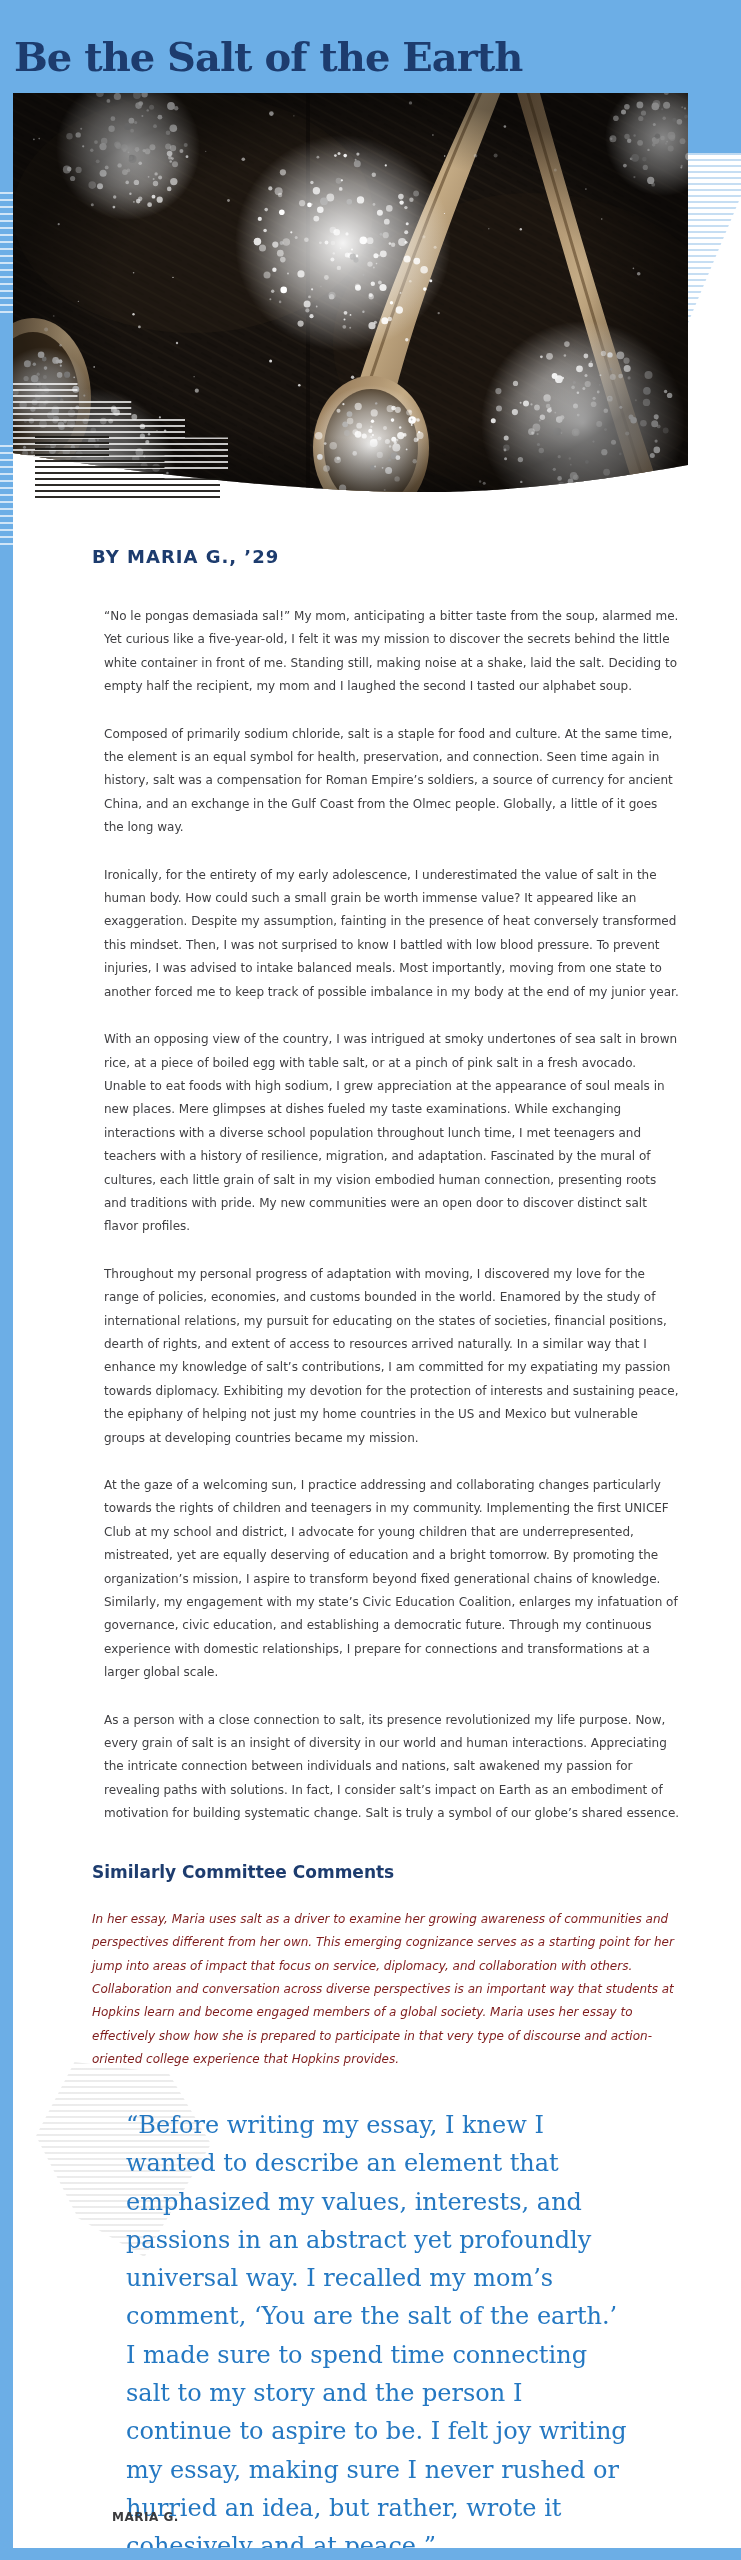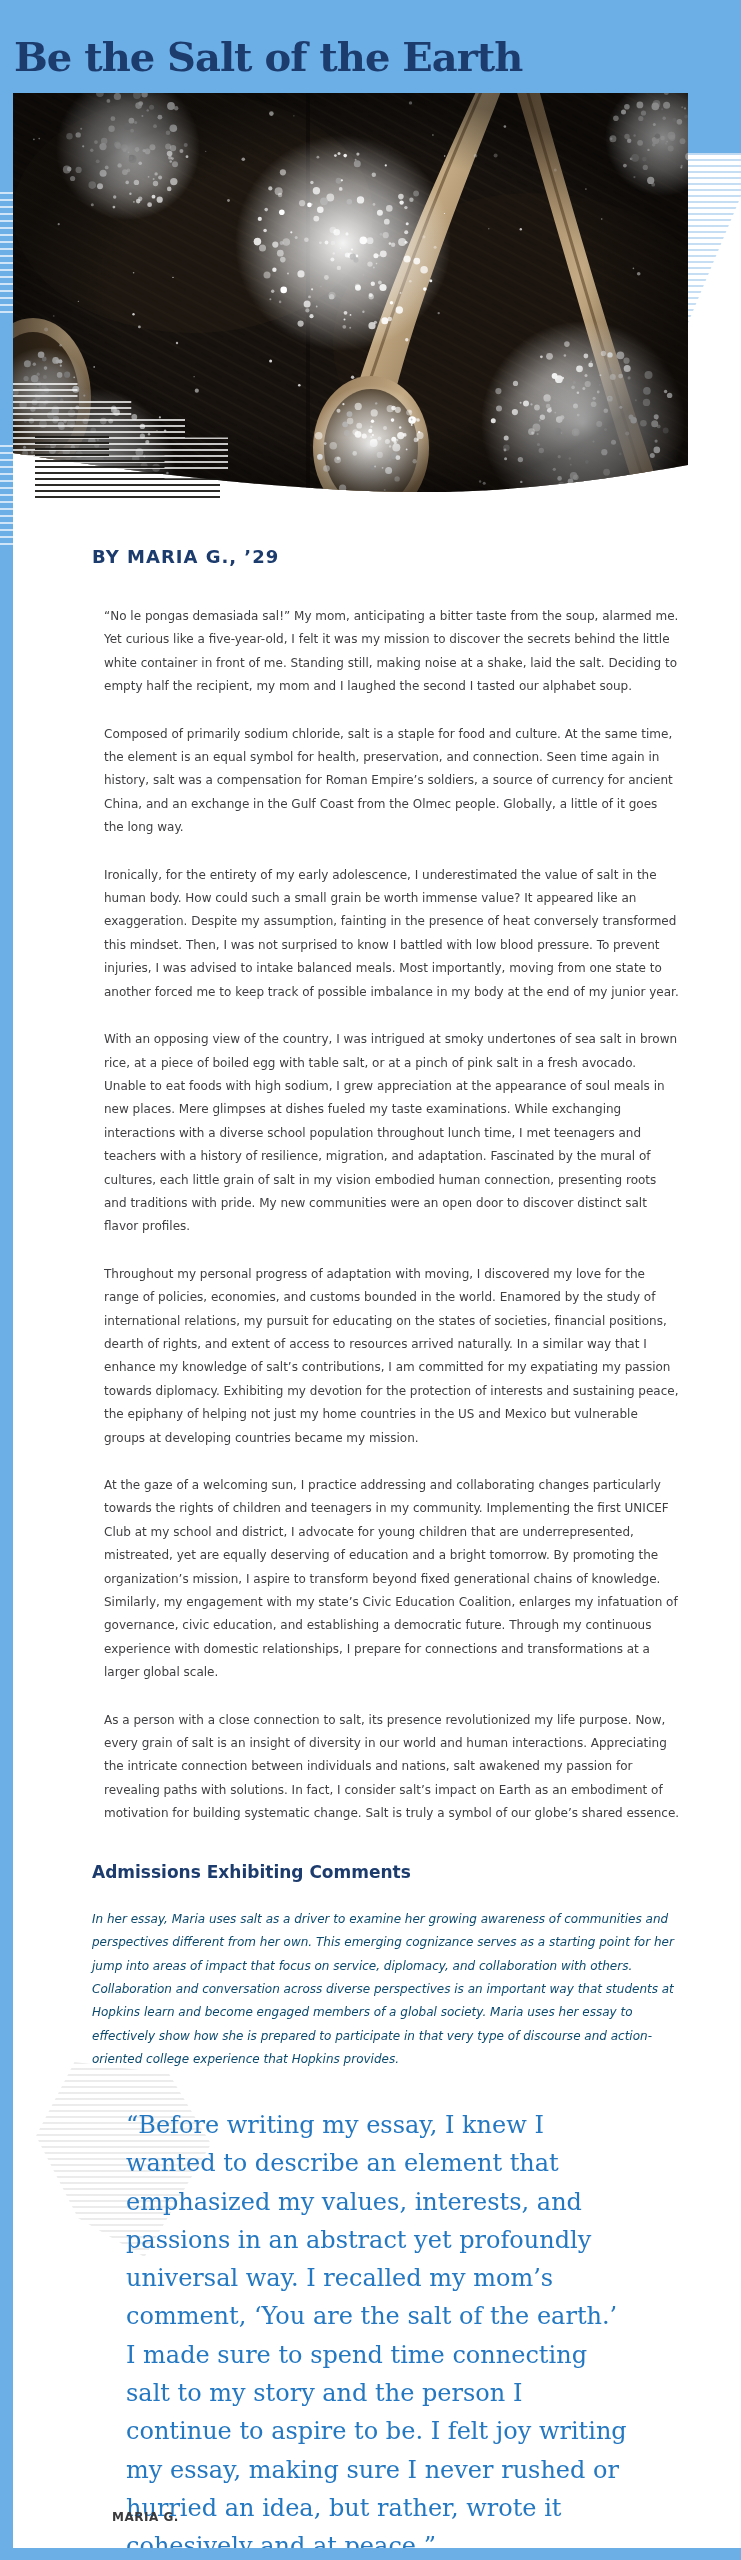--- a/index.html
+++ b/index.html
@@ -28,21 +28,21 @@
         clip-path:polygon(0 0,40% 0,40% 30%,70% 30%,70% 64%,100% 64%,100% 100%,0 100%);}
   .stripe-dash{left:0;width:13px;opacity:.8;
         background:repeating-linear-gradient(to bottom,rgba(255,255,255,.85) 0 2px,transparent 2px 7px);}
   .sd1{top:192px;height:125px;} .sd2{top:445px;height:105px;}
 
   .byline{left:92px;top:546px;font-size:18px;font-weight:800;letter-spacing:1px;color:var(--navy);}
 
   .content{left:92px;top:605px;width:588px;color:var(--body);}
   .content p.essay-p{margin:0 0 24px 12px;font-size:12px;line-height:23.4px;}
   .content h2.acc{margin:36px 0 26px 0;font-size:17px;font-weight:800;color:var(--navy);}
-  .content p.comments{margin:0;font-style:italic;font-size:12px;line-height:23.4px;color:#0c4a6e;}
+  .content p.comments{margin:0;font-style:italic;font-size:12px;line-height:23.4px;color:#7f1d1d;}
 
   .watermark{left:36px;top:2062px;width:175px;height:195px;opacity:.55;
         background:repeating-linear-gradient(to bottom,#dcdcdc 0 2px,transparent 2px 6px);
         clip-path:polygon(22% 0,76% 6%,100% 42%,62% 100%,24% 80%,0 38%);}
 
   .pull-quote{left:126px;top:2106px;width:506px;
         font-family:"DejaVu Serif","Liberation Serif",serif;
         font-size:24px;line-height:38.3px;color:var(--quote);}
   .attribution{left:112px;top:2510px;font-size:12px;font-weight:800;letter-spacing:.5px;color:#3b3b3d;}
 
@@ -777,21 +777,21 @@
   <div class="abs byline">BY MARIA G., ’29</div>
 
   <div class="abs content">
     <p class="essay-p">“No le pongas demasiada sal!” My mom, anticipating a bitter taste from the soup, alarmed me. Yet curious like a five-year-old, I felt it was my mission to discover the secrets behind the little white container in front of me. Standing still, making noise at a shake, laid the salt. Deciding to empty half the recipient, my mom and I laughed the second I tasted our alphabet soup.</p>
     <p class="essay-p">Composed of primarily sodium chloride, salt is a staple for food and culture. At the same time, the element is an equal symbol for health, preservation, and connection. Seen time again in history, salt was a compensation for Roman Empire’s soldiers, a source of currency for ancient China, and an exchange in the Gulf Coast from the Olmec people. Globally, a little of it goes the long way.</p>
     <p class="essay-p">Ironically, for the entirety of my early adolescence, I underestimated the value of salt in the human body. How could such a small grain be worth immense value? It appeared like an exaggeration. Despite my assumption, fainting in the presence of heat conversely transformed this mindset. Then, I was not surprised to know I battled with low blood pressure. To prevent injuries, I was advised to intake balanced meals. Most importantly, moving from one state to another forced me to keep track of possible imbalance in my body at the end of my junior year.</p>
     <p class="essay-p">With an opposing view of the country, I was intrigued at smoky undertones of sea salt in brown rice, at a piece of boiled egg with table salt, or at a pinch of pink salt in a fresh avocado. Unable to eat foods with high sodium, I grew appreciation at the appearance of soul meals in new places. Mere glimpses at dishes fueled my taste examinations. While exchanging interactions with a diverse school population throughout lunch time, I met teenagers and teachers with a history of resilience, migration, and adaptation. Fascinated by the mural of cultures, each little grain of salt in my vision embodied human connection, presenting roots and traditions with pride. My new communities were an open door to discover distinct salt flavor profiles.</p>
     <p class="essay-p">Throughout my personal progress of adaptation with moving, I discovered my love for the range of policies, economies, and customs bounded in the world. Enamored by the study of international relations, my pursuit for educating on the states of societies, financial positions, dearth of rights, and extent of access to resources arrived naturally. In a similar way that I enhance my knowledge of salt’s contributions, I am committed for my expatiating my passion towards diplomacy. Exhibiting my devotion for the protection of interests and sustaining peace, the epiphany of helping not just my home countries in the US and Mexico but vulnerable groups at developing countries became my mission.</p>
     <p class="essay-p">At the gaze of a welcoming sun, I practice addressing and collaborating changes particularly towards the rights of children and teenagers in my community. Implementing the first UNICEF Club at my school and district, I advocate for young children that are underrepresented, mistreated, yet are equally deserving of education and a bright tomorrow. By promoting the organization’s mission, I aspire to transform beyond fixed generational chains of knowledge. Similarly, my engagement with my state’s Civic Education Coalition, enlarges my infatuation of governance, civic education, and establishing a democratic future. Through my continuous experience with domestic relationships, I prepare for connections and transformations at a larger global scale.</p>
     <p class="essay-p">As a person with a close connection to salt, its presence revolutionized my life purpose. Now, every grain of salt is an insight of diversity in our world and human interactions. Appreciating the intricate connection between individuals and nations, salt awakened my passion for revealing paths with solutions. In fact, I consider salt’s impact on Earth as an embodiment of motivation for building systematic change. Salt is truly a symbol of our globe’s shared essence.</p>
-    <h2 class="acc">Admissions Exhibiting Comments</h2>
+    <h2 class="acc">Similarly Committee Comments</h2>
     <p class="comments">In her essay, Maria uses salt as a driver to examine her growing awareness of communities and perspectives different from her own. This emerging cognizance serves as a starting point for her jump into areas of impact that focus on service, diplomacy, and collaboration with others. Collaboration and conversation across diverse perspectives is an important way that students at Hopkins learn and become engaged members of a global society. Maria uses her essay to effectively show how she is prepared to participate in that very type of discourse and action-oriented college experience that Hopkins provides.</p>
   </div>
 
   <div class="abs watermark"></div>
 
   <blockquote class="abs pull-quote" style="margin:0">“Before writing my essay, I knew I wanted to describe an element that emphasized my values, interests, and passions in an abstract yet profoundly universal way. I recalled my mom’s comment, ‘You are the salt of the earth.’ I made sure to spend time connecting salt to my story and the person I continue to aspire to be. I felt joy writing my essay, making sure I never rushed or hurried an idea, but rather, wrote it cohesively and at peace.”</blockquote>
   <div class="abs attribution">MARIA G.</div>
 
   <div class="abs footer-band"></div>
 </div>

